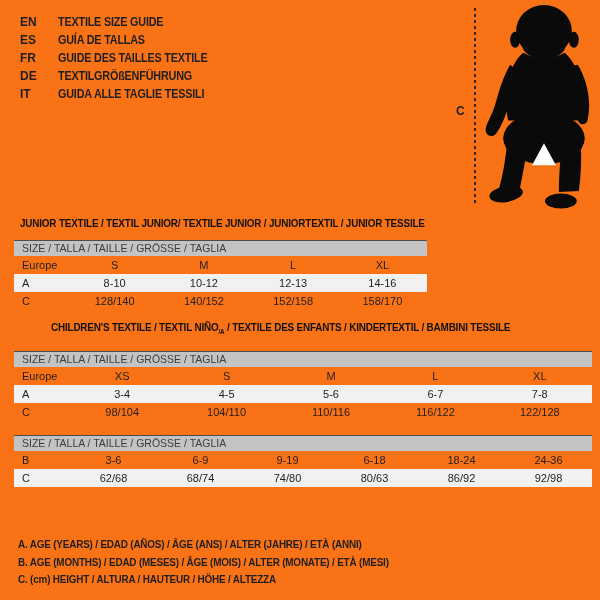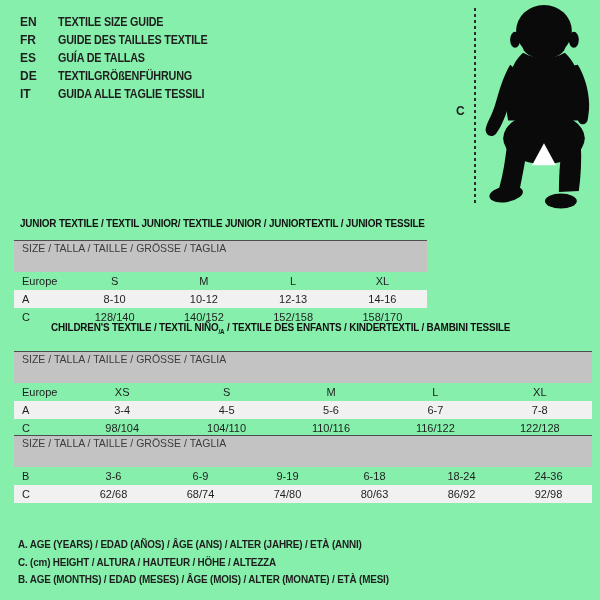--- a/index.html
+++ b/index.html
@@ -3,40 +3,40 @@
 <meta charset="utf-8">
 <style>
   :root{
     --bar:#c3c3c3;
     --row-alt:#f1f1f1;
     --bar-border:#4d4d4d;
     --ink:#1e1e1e;
   }
   *{margin:0;padding:0;box-sizing:border-box;}
   body{background:#fff;font-family:"Liberation Sans", sans-serif;}
-  #canvas{position:relative;width:600px;height:600px;background:#86efac;overflow:hidden;}
+  #canvas{position:relative;width:600px;height:600px;background:#f97316;overflow:hidden;}
 
   
   .lang-block{position:absolute;left:20px;top:13px;}
   .lang-row{height:18px;line-height:18px;font-size:12px;font-weight:bold;color:var(--ink);white-space:nowrap;}
   .lang-code{display:inline-block;width:38px;}
   .cond{display:inline-block;transform:scaleX(0.9);transform-origin:0 50%;letter-spacing:-0.2px;}
 
   
   .figure{position:absolute;left:450px;top:0;width:150px;height:215px;}
   .dotline{position:absolute;left:24px;top:8px;width:2px;height:198px;
     background-image:repeating-linear-gradient(to bottom,#2c2c2c 0 3px,transparent 3px 6px);}
   .c-label{position:absolute;left:6px;top:104px;font-size:12px;font-weight:bold;color:var(--ink);}
   .baby-svg{position:absolute;left:28px;top:3px;}
 
   
   .size-section{position:absolute;left:14px;}
   .tbl-title{font-size:11px;font-weight:bold;color:#111;white-space:nowrap;line-height:12px;padding-left:6px;text-align:center;}
   .tbl-title-2l{line-height:15px;}
-  .size-bar{background:var(--bar);border-top:1px solid var(--bar-border);height:32px;line-height:15px;
+  .size-bar{background:var(--bar);border-top:1px solid var(--bar-border);height:16px;line-height:15px;
     padding-left:8px;font-size:10.5px;color:#3c3c3c;white-space:nowrap;}
   table.size-table{width:100%;border-collapse:collapse;table-layout:fixed;}
   table.size-table td{height:18px;font-size:11px;text-align:center;color:var(--ink);padding:0;white-space:nowrap;}
   table.size-table td.lab{width:56px;text-align:left;padding-left:8px;}
   table.size-table tr:nth-child(even){background:var(--row-alt);}
   sub.tiny{font-size:7px;}
 
   .m-top-t1{margin-top:11px;}
   .m-top-t2{margin-top:13px;}
   .m-top-t3{margin-top:9px;}
@@ -48,24 +48,24 @@
 </head>
 <body>
 
 <div id="canvas">
 
   <div class="lang-block">
     <div class="lang-row">
       <span class="lang-code">EN</span><span class="cond">TEXTILE SIZE GUIDE</span>
     </div>
     <div class="lang-row">
-      <span class="lang-code">FR</span><span class="cond">GUIDE DES TAILLES TEXTILE</span>
+      <span class="lang-code">ES</span><span class="cond">GUÍA DE TALLAS</span>
     </div>
     <div class="lang-row">
-      <span class="lang-code">ES</span><span class="cond">GUÍA DE TALLAS</span>
+      <span class="lang-code">FR</span><span class="cond">GUIDE DES TAILLES TEXTILE</span>
     </div>
     <div class="lang-row">
       <span class="lang-code">DE</span><span class="cond">TEXTILGRÖßENFÜHRUNG</span>
     </div>
     <div class="lang-row">
       <span class="lang-code">IT</span><span class="cond">GUIDA ALLE TAGLIE TESSILI</span>
     </div>
   </div>
 
   <div class="figure">
@@ -182,17 +182,17 @@
             <td>80/63</td>
             <td>86/92</td>
             <td>92/98</td>
           </tr>
         </tbody>
     </table>
   </div>
 
   <div class="legend">
     <div class="legend-line"><span class="cond">A. AGE (YEARS) / EDAD (AÑOS) / ÂGE (ANS) / ALTER (JAHRE) / ETÀ (ANNI)</span></div>
+    <div class="legend-line"><span class="cond">B. AGE (MONTHS) / EDAD (MESES) / ÂGE (MOIS) / ALTER (MONATE) / ETÀ (MESI)</span></div>
     <div class="legend-line"><span class="cond">C. (cm) HEIGHT / ALTURA / HAUTEUR / HÖHE / ALTEZZA</span></div>
-    <div class="legend-line"><span class="cond">B. AGE (MONTHS) / EDAD (MESES) / ÂGE (MOIS) / ALTER (MONATE) / ETÀ (MESI)</span></div>
   </div>
 
 </div>
 
 </body></html>

